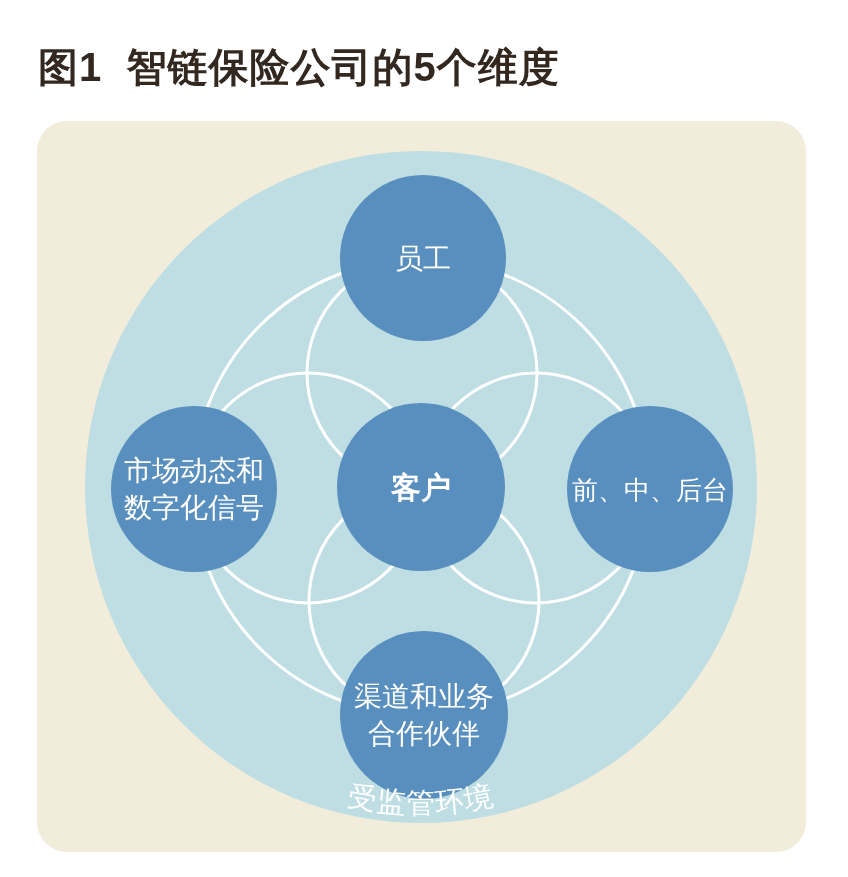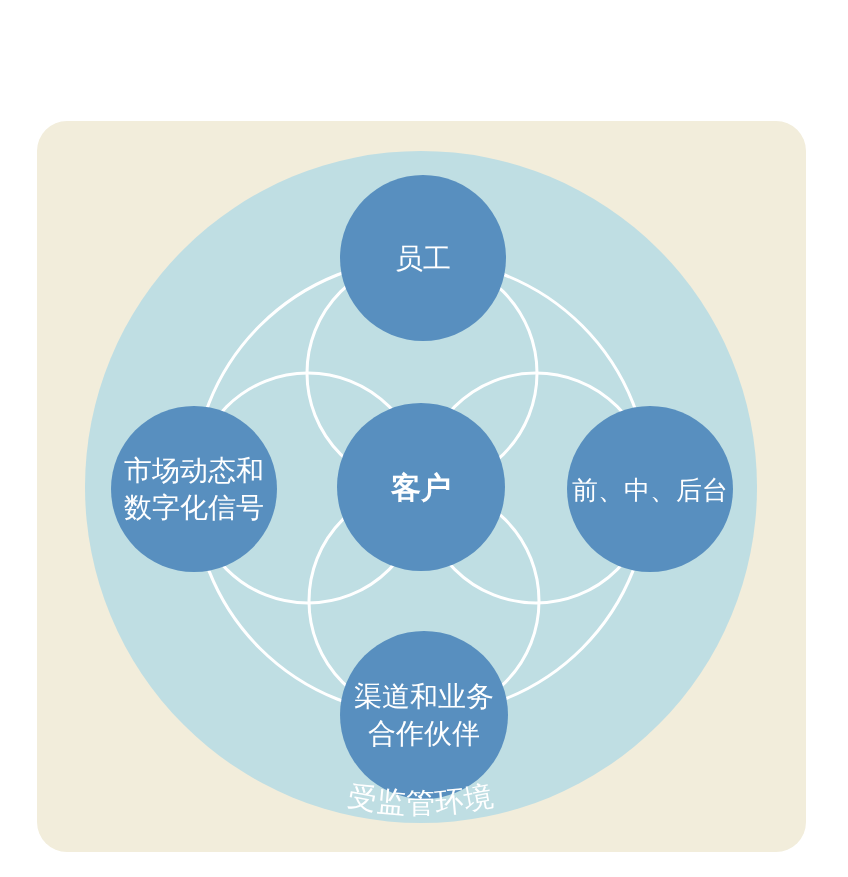--- a/index.html
+++ b/index.html
@@ -62,20 +62,21 @@
   .env-label {
     font-size: 29px;
     letter-spacing: 1px;
   }
 </style>
 </head>
 <body>
 
 <div class="page">
 
+  <div class="figure-title">图1  智链保险公司的5个维度</div>
 
   <div class="panel"></div>
 
   <svg class="diagram" viewBox="0 0 848 877">
 
     <circle cx="421" cy="487" r="336" fill="#BFDEE3"></circle>
 
     <circle cx="421" cy="487" r="228" fill="none" stroke-width="3" stroke="#FFFFFF"></circle>
 
     <circle cx="422" cy="373" r="115" fill="none" stroke-width="3" stroke="#FFFFFF"></circle>

